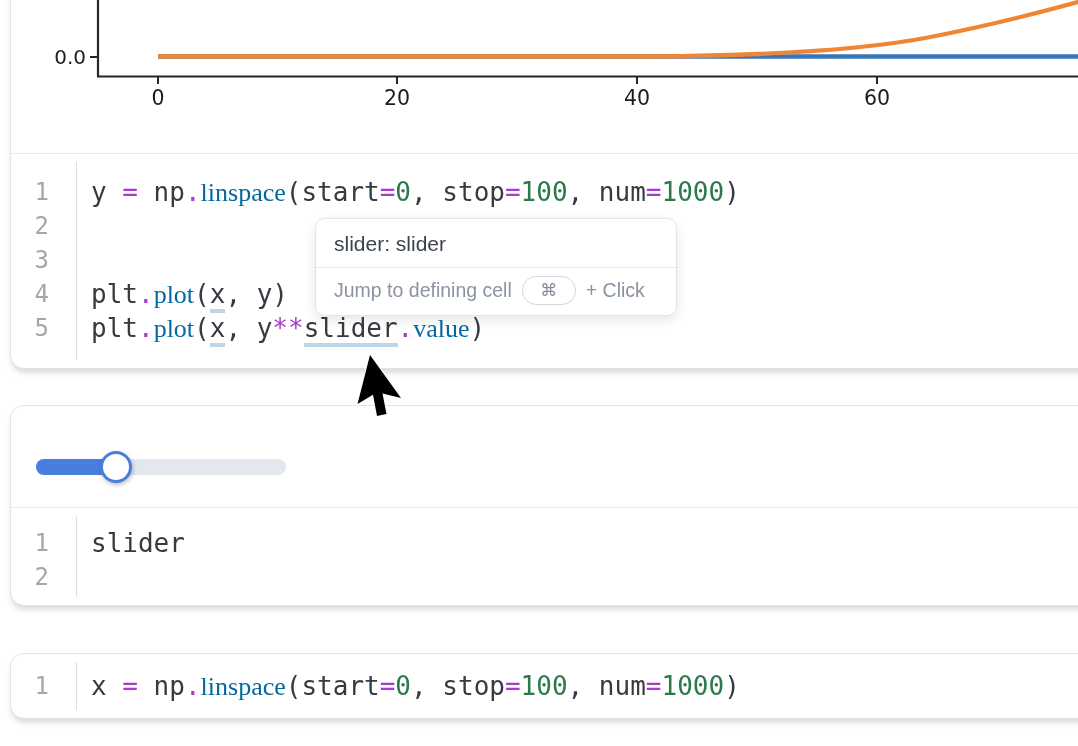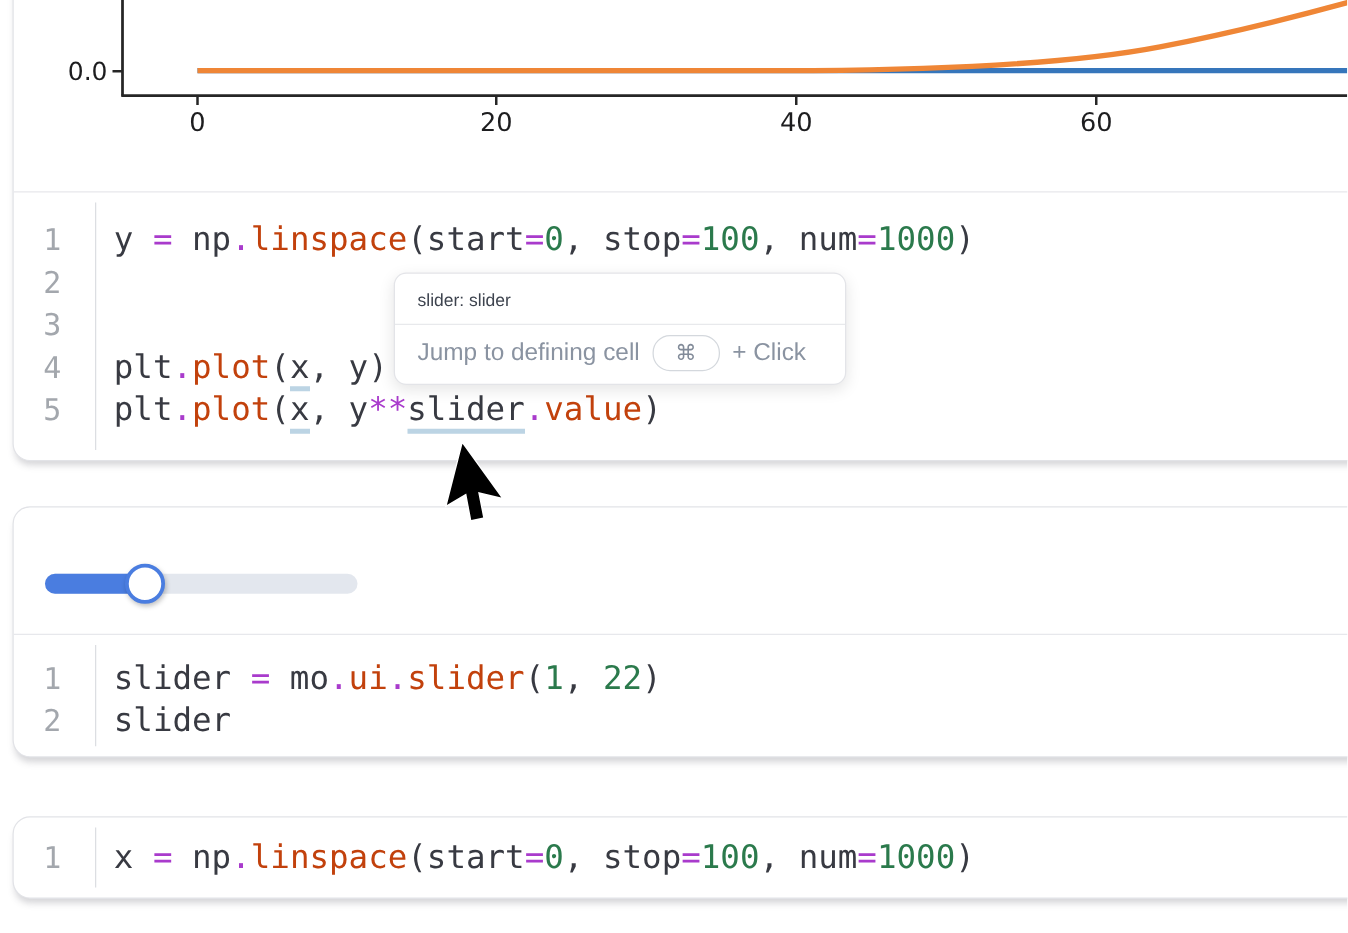--- a/index.html
+++ b/index.html
@@ -21,40 +21,40 @@
           color:#a3a7ad;font-size:24px;border-right:1.5px solid #dcdee2;margin:8px 0;}
   #cell-plot .code-area .gutter{padding-top:13px;}
   #cell-plot .code-area .code-lines{padding-top:21px;}
   #cell-slider .code-area .gutter{padding-top:10px;}
   #cell-slider .code-area .code-lines{padding-top:18px;}
   #cell-x .code-area .gutter{padding-top:7px;}
   #cell-x .code-area .code-lines{padding-top:15px;}
   .code-lines{padding-left:14px;white-space:pre;}
   .code-line{height:34px;}
   .tok-o{color:#a93bcc;}
-  .tok-f{color:#c2410c;}
+  .tok-f{color:#0369a1;font-family:Liberation Serif, serif;}
   .tok-n{color:#2b7a4c;}
   .tok-u{border-bottom:4px solid #bcd4e4;}
   
   .chart-svg{position:absolute;left:10px;top:0;z-index:2;pointer-events:none;}
   .chart-svg text{font-family:"DejaVu Sans",sans-serif;fill:#1d1d1f;}
   
   .slider-wrap{position:absolute;left:25px;top:44px;width:260px;height:34px;}
   .slider-track{position:absolute;left:0;top:9px;width:250px;height:16px;
                 background:#e3e7ee;border-radius:8px;}
   .slider-fill{position:absolute;left:0;top:9px;height:16px;background:#4a7de0;
                border-radius:8px 0 0 8px;}
   .slider-thumb{position:absolute;top:1px;width:26px;height:26px;background:#fff;
                 border:3px solid #4a7de0;border-radius:50%;
                 box-shadow:1px 2px 4px rgba(0,0,0,.25);}
   
   .tooltip{position:absolute;left:315px;top:218px;width:362px;box-sizing:border-box;
            background:#fff;border:1px solid #e3e4e8;border-radius:10px;z-index:5;
            box-shadow:0 4px 12px rgba(0,0,0,.10);}
-  .tooltip-title{font-size:14px;color:#3d434e;padding:13px 18px 11px 18px;}
+  .tooltip-title{font-size:21px;color:#3d434e;padding:13px 18px 11px 18px;}
   .tooltip-sep{border-top:1px solid #e8e9ec;margin:0 0;}
   .tooltip-row{display:flex;align-items:center;gap:10px;padding:8px 14px 10px 18px;
                font-size:19.5px;color:#8a93a1;text-align:center;}
   .kbd-pill{display:inline-flex;align-items:center;justify-content:center;
             min-width:28px;padding:1px 12px;height:25px;border:1.5px solid #d4d8dd;
             border-radius:14px;font-size:17px;color:#828b99;background:#fff;}
   
   .cursor-svg{position:absolute;left:356px;top:354px;z-index:9;pointer-events:none;}
 </style>
 </head>
@@ -117,21 +117,21 @@
         <div class="slider-track"></div>
         <div class="slider-fill" id="slider-fill" style="width: 80px;"></div>
         <div class="slider-thumb" id="slider-thumb" style="left: 64px;"></div>
       </div>
     </div>
     <div class="code-area">
       <div class="gutter">
           <div class="code-line">1</div>
           <div class="code-line">2</div>
         </div>
-      <div class="code-lines"><div class="code-line"><span>slider </span><span class="tok-o">=</span><span> mo</span><span class="tok-o">.</span><span class="tok-f">ui</span><span class="tok-o">.</span><span class="tok-f">slider</span><span>(</span><span class="tok-n">1</span><span>, </span><span class="tok-n">22</span><span>)</span></div><div class="code-line"><span>slider</span></div></div>
+      <div class="code-lines"><div class="code-line"><span>slider</span></div></div>
     </div>
   </div>
 
   <div class="cell" id="cell-x">
     <div class="code-area">
       <div class="gutter">
           <div class="code-line">1</div>
         </div>
       <div class="code-lines"><div class="code-line"><span>x </span><span class="tok-o">=</span><span> np</span><span class="tok-o">.</span><span class="tok-f">linspace</span><span>(start</span><span class="tok-o">=</span><span class="tok-n">0</span><span>, stop</span><span class="tok-o">=</span><span class="tok-n">100</span><span>, num</span><span class="tok-o">=</span><span class="tok-n">1000</span><span>)</span></div></div>
     </div>

